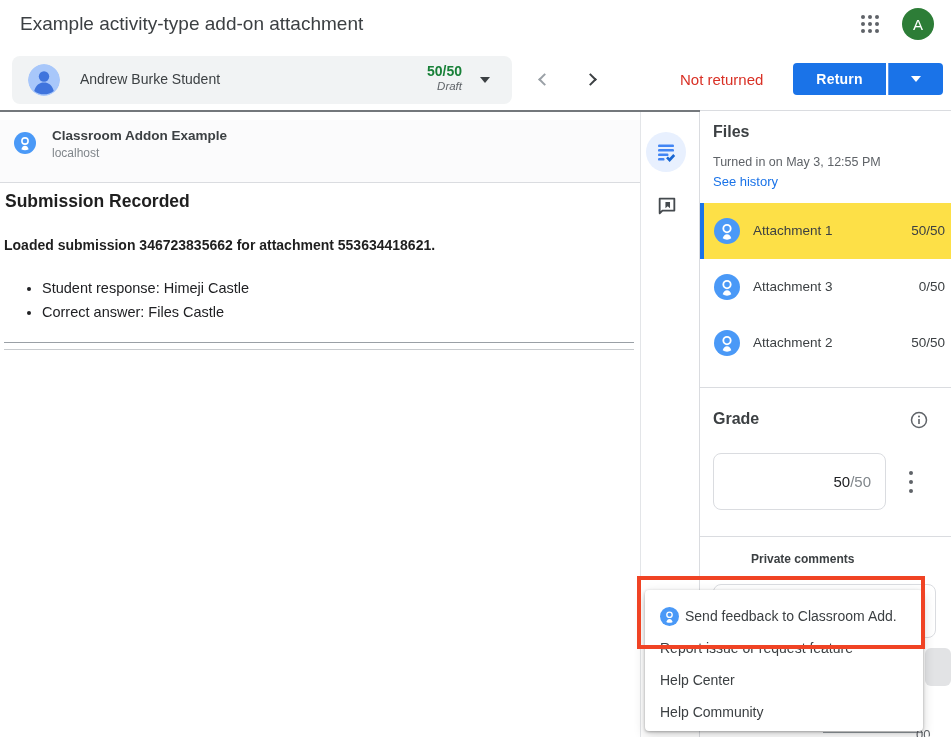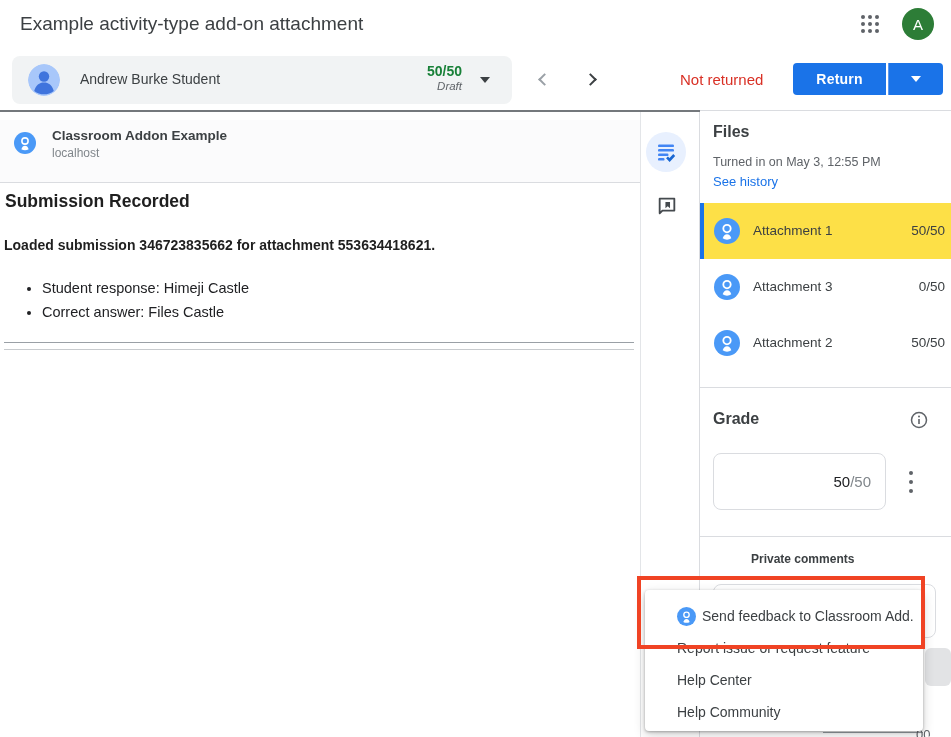--- a/index.html
+++ b/index.html
@@ -113,21 +113,21 @@
   .clipped-frag .line { position:absolute; left:0; top:5px; width:100px; height:1px; background:#9aa0a6; }
   .clipped-frag .txt { position:absolute; left:93px; top:0; font-size:13px; color:#5f6368; }
 
   
   .help-menu {
     left:645px; top:590px; width:278px; height:141px; background:#fff; z-index:5;
     border-radius:4px; box-shadow:0 1px 3px rgba(0,0,0,.3), 0 4px 12px rgba(0,0,0,.18);
     padding-top:10px;
   }
   .help-item { position:relative; height:32px; display:flex; align-items:center;
-    padding-left:32px; font-size:14px; color:#3c4043; cursor:pointer; white-space:nowrap; overflow:hidden; }
+    padding-left:15px; font-size:14px; color:#3c4043; cursor:pointer; white-space:nowrap; overflow:hidden; }
   .help-item .mi-logo { width:19px; height:19px; margin-right:6px; flex:none; }
 
   
   .annotation-box {
     left:637px; top:576px; width:288px; height:73px; border:4px solid #f04324;
     z-index:6; pointer-events:none; background:transparent;
   }
 </style>
 </head>
 <body>

